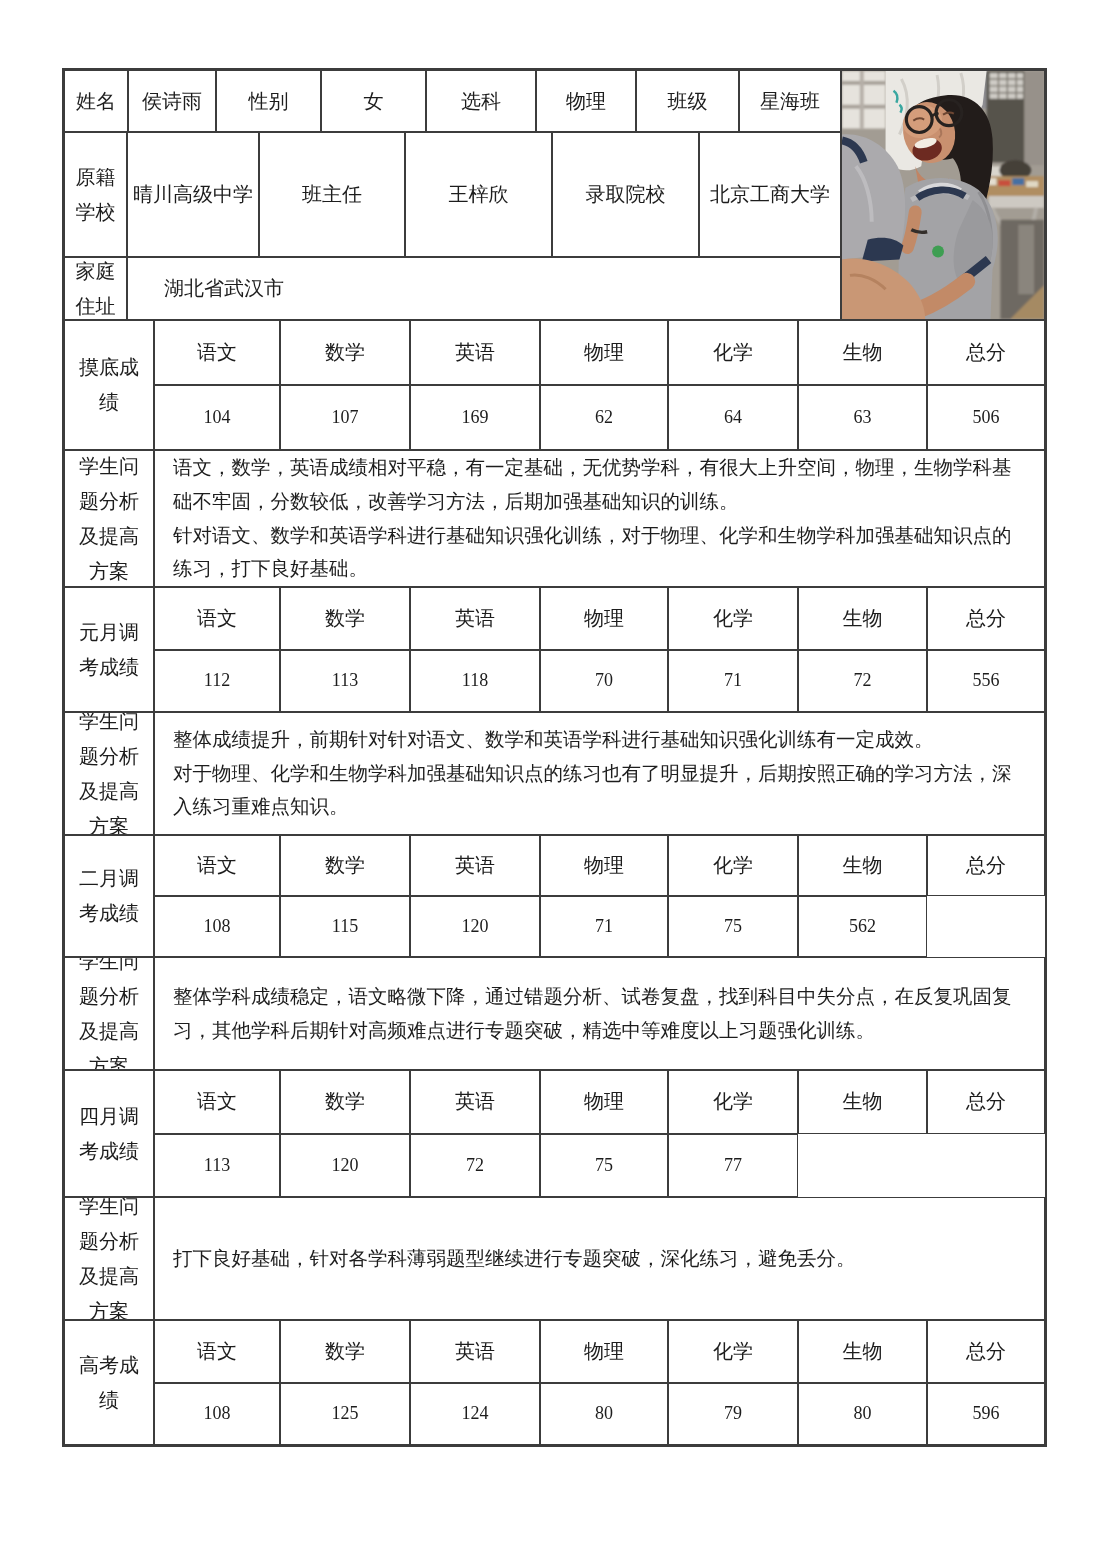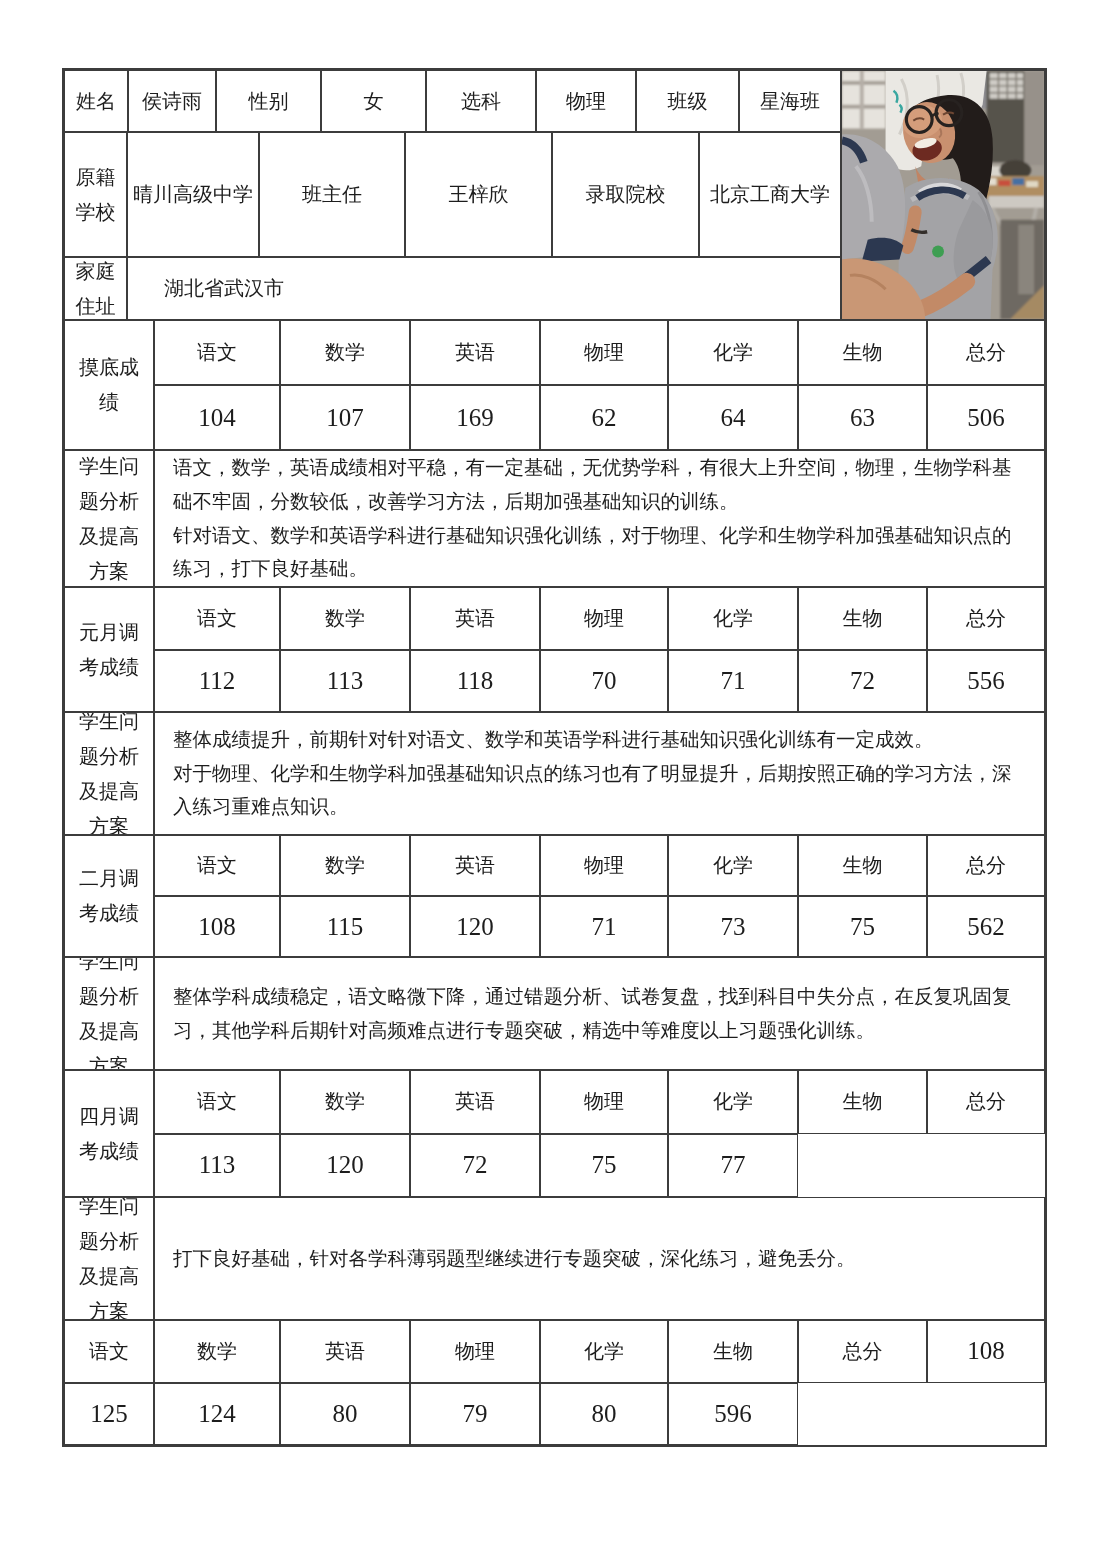--- a/index.html
+++ b/index.html
@@ -18,21 +18,21 @@
   .hrow{ display:grid; }
   .hrow1{ grid-template-columns:64px 88px 105px 105px 110px 100px 103px 1fr; height:62px; }
   .hrow2{ grid-template-columns:63px 132px 146px 147px 147px 1fr; height:125px; }
   .hrow3{ grid-template-columns:63px 1fr; height:63px; }
   .photo{ padding:0; }
   .photo svg{ display:block; width:100%; height:100%; }
   
   .band{ display:grid; }
   .score{ grid-template-columns:90px 126px 130px 130px 128px 130px 129px 1fr; grid-template-rows:1fr 1fr; }
   .score .rspan{ grid-row:1 / span 2; grid-column:1; }
-  .score .num{ font-size:25px; }
+  .score .num{ font-size:18px; }
   
   .ana{ grid-template-columns:90px 1fr; }
   .atxt{ justify-content:flex-start; text-align:left; padding:16px 18px; font-size:19.5px; }
   .ainner{ white-space:pre-line; line-height:1.74; }
 </style>
 </head>
 <body>
 
 <div class="page">
   <div class="tbl">
@@ -207,21 +207,20 @@
       <div class="cell sub">数学</div>
       <div class="cell sub">英语</div>
       <div class="cell sub">物理</div>
       <div class="cell sub">化学</div>
       <div class="cell sub">生物</div>
       <div class="cell sub">总分</div>
       <div class="cell num">108</div>
       <div class="cell num">115</div>
       <div class="cell num">120</div>
       <div class="cell num">71</div>
-      <div class="cell num">73</div>
       <div class="cell num">75</div>
       <div class="cell num">562</div>
     </div>
 
     <div class="band ana" style="height:113px">
       <div class="cell">
           <span class="vlabel">学生问题分析及提高方案</span>
         </div>
       <div class="cell atxt">
           <div class="ainner">整体学科成绩稳定，语文略微下降，通过错题分析、试卷复盘，找到科目中失分点，在反复巩固复习，其他学科后期针对高频难点进行专题突破，精选中等难度以上习题强化训练。</div>
@@ -249,20 +248,23 @@
     <div class="band ana" style="height:123px">
       <div class="cell">
           <span class="vlabel">学生问题分析及提高方案</span>
         </div>
       <div class="cell atxt">
           <div class="ainner">打下良好基础，针对各学科薄弱题型继续进行专题突破，深化练习，避免丢分。</div>
         </div>
     </div>
 
     <div class="band score" style="height:125px">
+      <div class="cell rspan">
+          <span class="vlabel">高考成绩</span>
+        </div>
       <div class="cell sub">语文</div>
       <div class="cell sub">数学</div>
       <div class="cell sub">英语</div>
       <div class="cell sub">物理</div>
       <div class="cell sub">化学</div>
       <div class="cell sub">生物</div>
       <div class="cell sub">总分</div>
       <div class="cell num">108</div>
       <div class="cell num">125</div>
       <div class="cell num">124</div>

